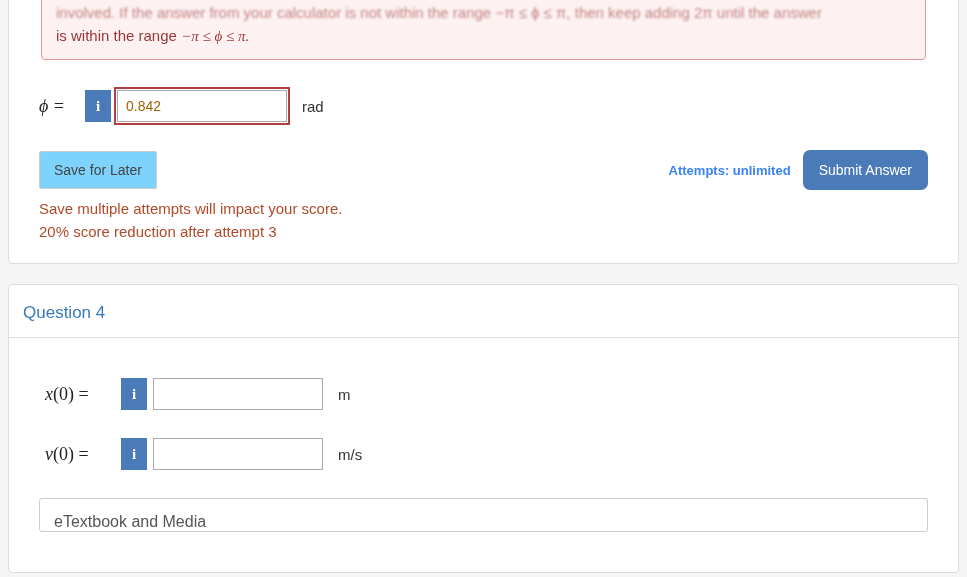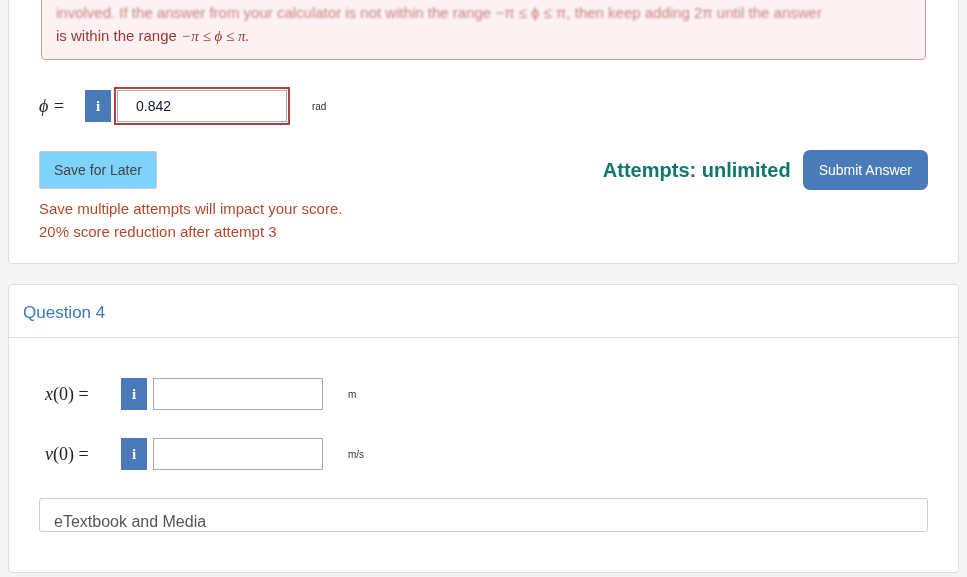--- a/index.html
+++ b/index.html
@@ -97,34 +97,34 @@
       font-weight: bold;
       font-family: Georgia, serif;
       font-size: 15px;
       cursor: pointer;
     }
     
     .num-input {
       height: 32px;
       width: 170px;
       border: 1px solid #aaa;
-      padding: 0 18px;
+      padding: 0 8px;
       font-size: 14px;
-      color: #0f172a;
+      color: #a16207;
     }
     
     .num-input.focused {
       outline: 2px solid #b04040;
       outline-offset: 1px;
     }
     
     .unit {
-      margin-left: 19px;
+      margin-left: 9px;
       color: #333;
-      font-size: 10px;
+      font-size: 15px;
     }
     
     .actions-row {
       display: flex;
       align-items: center;
       justify-content: space-between;
       margin-top: 8px;
     }
     
     .save-later {
@@ -138,22 +138,22 @@
     }
     
     .right-actions {
       display: flex;
       align-items: center;
       gap: 12px;
     }
     
     .attempts {
       font-weight: bold;
-      font-size: 20px;
-      color: #0f766e;
+      font-size: 13px;
+      color: #3b82f6;
     }
     
     .submit-btn {
       background: #4a7ab8;
       color: #fff;
       border: none;
       padding: 12px 16px;
       font-size: 14px;
       cursor: pointer;
       border-radius: 7px;

